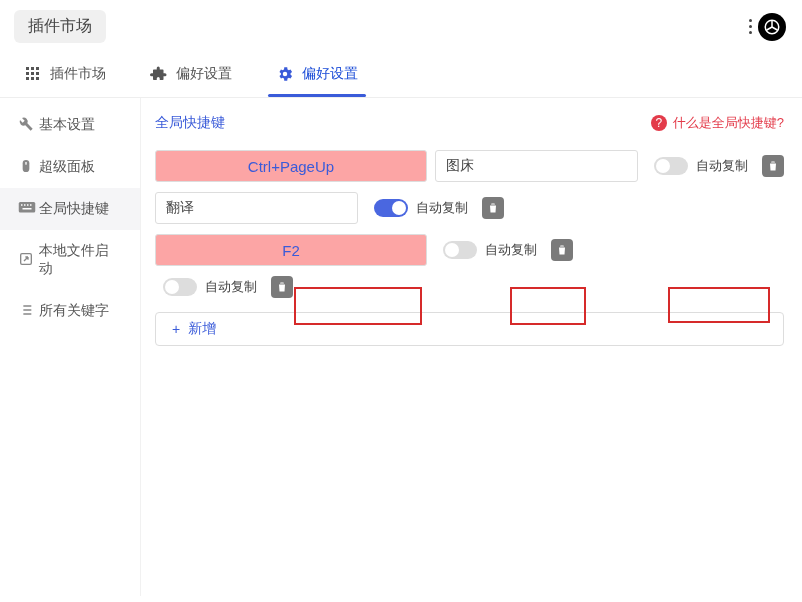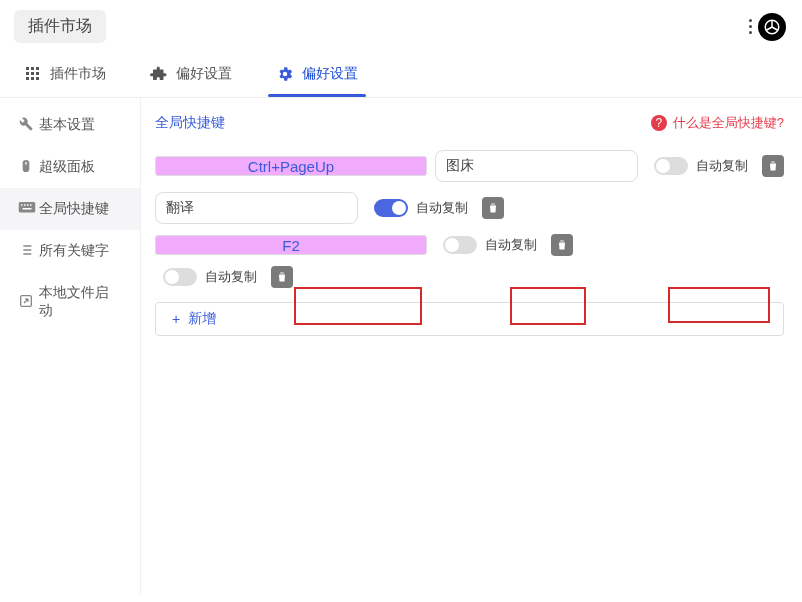--- a/index.html
+++ b/index.html
@@ -98,34 +98,34 @@
       background: #e33b4a; color: #fff; font-size: 12px;
       display: inline-flex; align-items: center; justify-content: center;
     }
     
     .rows { display: flex; flex-direction: column; gap: 10px; }
     .row {
       display: flex; align-items: center; gap: 8px;
     }
     .shortcut-input {
       flex: 0 0 272px;
-      height: 20px;
+      height: 32px;
       border: 1px solid #ddd;
       border-radius: 3px;
       text-align: center;
       color: #3a5bd9;
       font-size: 15px;
-      background: #f0abfc;
+      background: #fca5a5;
       outline: none;
     }
     .kw-input {
       flex: 0 0 152px;
       height: 32px;
       border: 1px solid #ddd;
-      border-radius: 8px;
+      border-radius: 3px;
       padding: 0 10px;
       font-size: 14px;
       color: #444;
       outline: none;
     }
     .toggle {
       width: 34px; height: 18px; border-radius: 10px;
       background: #ddd; position: relative; cursor: pointer;
       flex: 0 0 34px;
       margin-left: 8px;
@@ -246,33 +246,33 @@
             <rect x="12" y="4" width="2" height="2" fill="#fff"></rect>
             <rect x="16" y="4" width="2" height="2" fill="#fff"></rect>
             <rect x="6" y="9" width="12" height="2" fill="#fff"></rect>
           </svg>
       </span>
       <span>全局快捷键</span>
     </div>
     <div class="side-item">
       <span class="ico">
         <svg width="16" height="16" viewBox="0 0 24 24" fill="none" stroke="#888" stroke-width="2">
-            <path d="M8 6h12M8 12h12M8 18h12M4 6h.01M4 12h.01M4 18h.01"></path>
-          </svg>
-      </span>
-      <span>所有关键字</span>
-    </div>
-    <div class="side-item">
-      <span class="ico">
-        <svg width="16" height="16" viewBox="0 0 24 24" fill="none" stroke="#888" stroke-width="2">
             <rect x="4" y="4" width="16" height="16" rx="2"></rect>
             <path d="M9 15l6-6M15 9h-4M15 9v4"></path>
           </svg>
       </span>
       <span>本地文件启动</span>
+    </div>
+    <div class="side-item">
+      <span class="ico">
+        <svg width="16" height="16" viewBox="0 0 24 24" fill="none" stroke="#888" stroke-width="2">
+            <path d="M8 6h12M8 12h12M8 18h12M4 6h.01M4 12h.01M4 18h.01"></path>
+          </svg>
+      </span>
+      <span>所有关键字</span>
     </div>
   </div>
 
   <div class="content">
     <div class="content-head">
       <span class="content-title">全局快捷键</span>
       <span class="help">
         <span class="qmark">?</span>
         <span>什么是全局快捷键?</span>
       </span>

